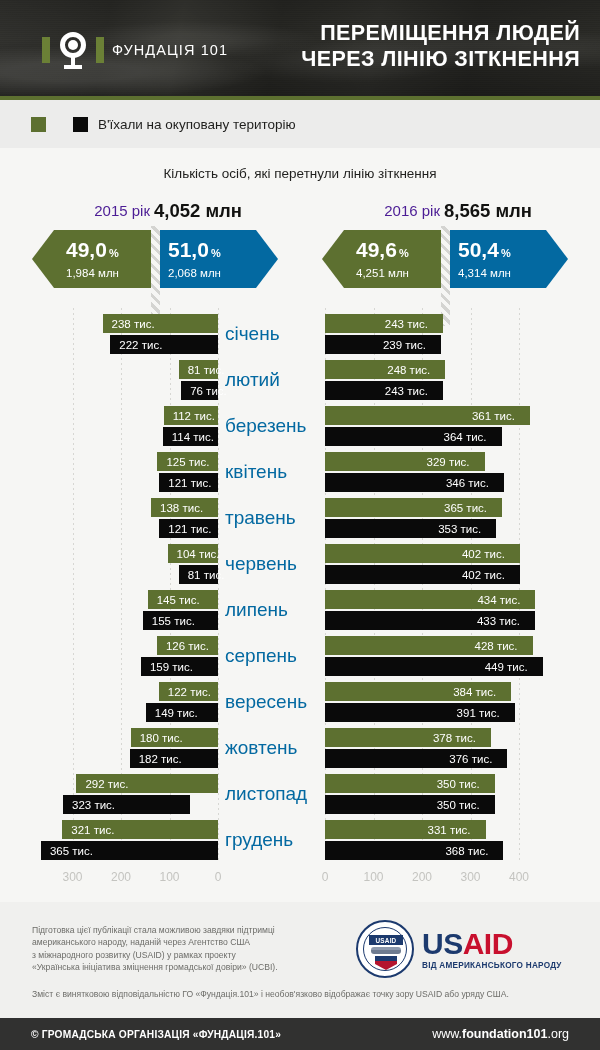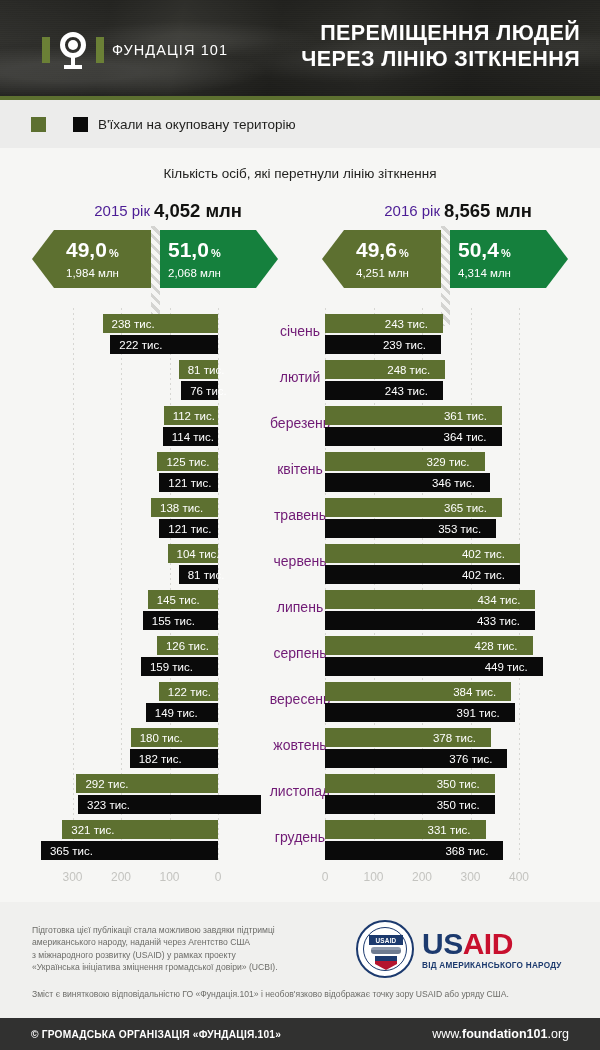--- a/index.html
+++ b/index.html
@@ -99,42 +99,42 @@
     position:absolute; top:0; height:58px; width:124px;
     display:flex; flex-direction:column; justify-content:center;
     color:#fff;
   }
   .flag-left{
     left:0; background:#5d7030;
     clip-path:polygon(22px 0, 124px 0, 124px 58px, 22px 58px, 0 29px);
     padding-left:34px;
   }
   .flag-right{
-    left:122px; background:#15803d;
+    left:122px; background:#0369a1;
     clip-path:polygon(0 0, 102px 0, 124px 29px, 102px 58px, 0 58px);
     padding-left:14px;
   }
   .pct{ font-size:21px; font-weight:bold; line-height:22px; white-space:nowrap; }
   .pct .unit{ font-size:11px; font-weight:bold; margin-left:2px; }
   .abs{ font-size:11.5px; margin-top:3px; white-space:nowrap; }
 
   .sum-divider{
     position:absolute; left:119px; top:-4px; width:9px; height:100px;
     background:repeating-linear-gradient(45deg,#d4d4d1 0 3px, #f6f6f4 3px 7px);
   }
 
   
   #bars{ position:absolute; left:0; top:160px; width:600px; height:560px; }
   .gridline{ position:absolute; top:0; width:1px; height:553px;
     background:repeating-linear-gradient(180deg,#d7d7d3 0 2px,rgba(0,0,0,0) 2px 5px); }
 
   .row{ position:absolute; left:0; width:600px; height:46px; }
   .month{
-    position:absolute; left:225px; width:150px; top:11px; text-align:center;
-    font-size:14px; color:#701a75; white-space:nowrap;
+    position:absolute; left:225px; width:150px; top:11px; text-align:left;
+    font-size:19px; color:#0369a1; white-space:nowrap;
   }
   .bar{
     position:absolute; height:19px; display:flex; align-items:center;
   }
   .bar .v{ font-size:11.5px; color:#fff; font-weight:normal; white-space:nowrap; }
   .bar.green{ background:#5d7030; top:2px; }
   .bar.black{ background:#0a0a0a; top:23px; }
   .bar.left{ justify-content:flex-start; padding-left:9px; }
   .bar.right{ justify-content:flex-end; padding-right:15px; }
 
@@ -323,39 +323,39 @@
         </div>
       </div>
       <div class="row" style="top: 96px;">
         <div class="month">березень</div>
         <div class="bar green left" style="left: 163.68px; width: 54.32px;">
           <span class="v">112 тис.</span>
         </div>
         <div class="bar black left" style="left: 162.71px; width: 55.29px;">
           <span class="v">114 тис.</span>
         </div>
-        <div class="bar green right" style="left: 325px; width: 177px;">
+        <div class="bar green right" style="left: 325px; width: 205px;">
           <span class="v">361 тис.</span>
         </div>
         <div class="bar black right" style="left: 325px; width: 176.54px;">
           <span class="v">364 тис.</span>
         </div>
       </div>
       <div class="row" style="top: 142px;">
         <div class="month">квітень</div>
         <div class="bar green left" style="left: 157.375px; width: 60.625px;">
           <span class="v">125 тис.</span>
         </div>
         <div class="bar black left" style="left: 159.315px; width: 58.685px;">
           <span class="v">121 тис.</span>
         </div>
         <div class="bar green right" style="left: 325px; width: 159.565px;">
           <span class="v">329 тис.</span>
         </div>
-        <div class="bar black right" style="left: 325px; width: 165px;">
+        <div class="bar black right" style="left: 325px; width: 179px;">
           <span class="v">346 тис.</span>
         </div>
       </div>
       <div class="row" style="top: 188px;">
         <div class="month">травень</div>
         <div class="bar green left" style="left: 151.07px; width: 66.93px;">
           <span class="v">138 тис.</span>
         </div>
         <div class="bar black left" style="left: 159.315px; width: 58.685px;">
           <span class="v">121 тис.</span>
@@ -440,21 +440,21 @@
         </div>
         <div class="bar black right" style="left: 325px; width: 182.36px;">
           <span class="v">376 тис.</span>
         </div>
       </div>
       <div class="row" style="top: 464px;">
         <div class="month">листопад</div>
         <div class="bar green left" style="left: 76.38px; width: 141.62px;">
           <span class="v">292 тис.</span>
         </div>
-        <div class="bar black left" style="left: 78px; width: 183px;">
+        <div class="bar black left" style="left: 63px; width: 127px;">
           <span class="v">323 тис.</span>
         </div>
         <div class="bar green right" style="left: 325px; width: 169.75px;">
           <span class="v">350 тис.</span>
         </div>
         <div class="bar black right" style="left: 325px; width: 169.75px;">
           <span class="v">350 тис.</span>
         </div>
       </div>
       <div class="row" style="top: 510px;">

